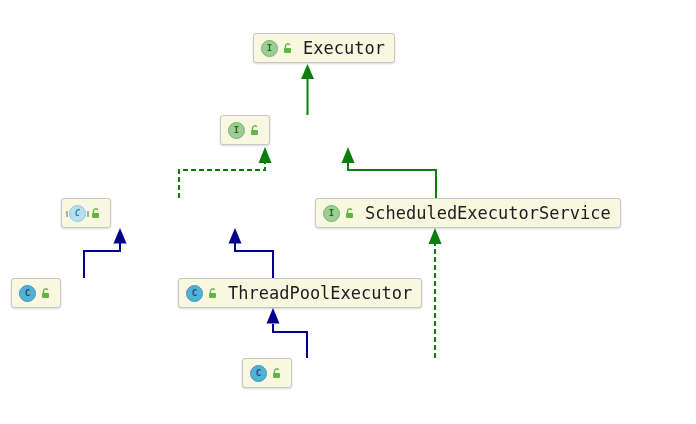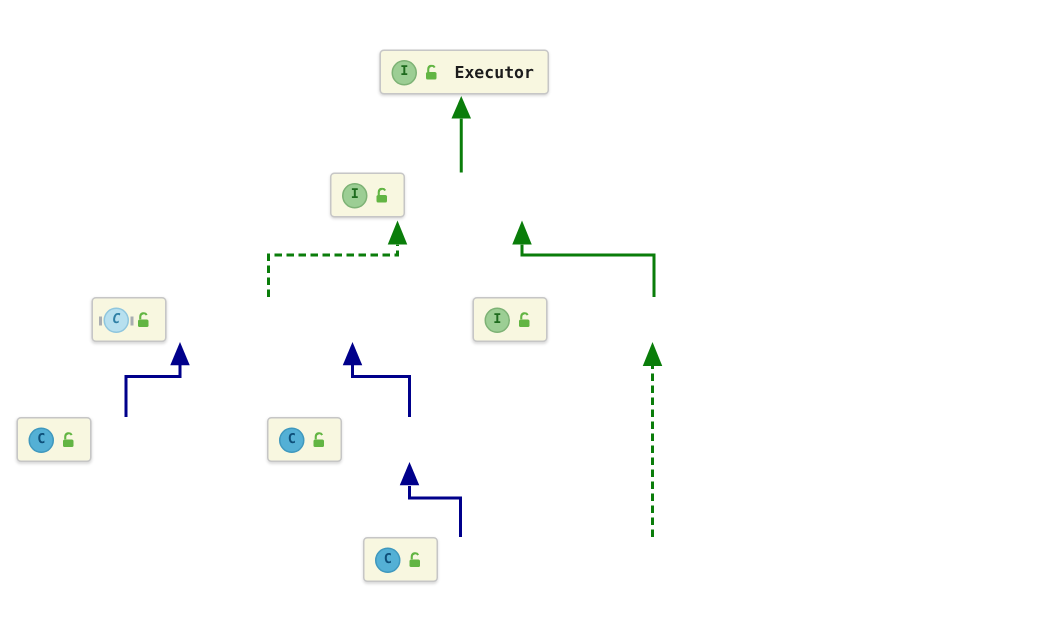--- a/index.html
+++ b/index.html
@@ -60,23 +60,22 @@
   .type-icon.abstract::before { left: -4px; }
   .type-icon.abstract::after  { right: -4px; }
 
   .lock {
     display: inline-flex;
     margin-left: 5px;
     flex: 0 0 auto;
   }
   .label {
     margin-left: 10px;
-    font-size: 11px;
+    font-size: 17px;
     color: #1C1C1C;
-    font-weight: bold;
   }
 </style>
 </head>
 <body>
 
 <div class="canvas">
 
   <svg class="edges" viewBox="0 0 696 424">
 
     <g>
@@ -155,20 +154,21 @@
   <div class="node" style="left:315px; top:198px;">
     <span class="type-icon iface">
         <span>I</span>
       </span>
     <span class="lock">
       <svg width="10" height="11" viewBox="0 0 10 11">
           <path d="M2.5 5 V3.1 a2.3 2.3 0 0 1 4.3 -1.1" fill="none" stroke="#62B543" stroke-width="1.4"></path>
           <rect x="1" y="5" width="7" height="5" rx="1" fill="#62B543"></rect>
         </svg>
     </span>
+    <span class="label">ScheduledExecutorService</span>
   </div>
 
   <div class="node" style="left:11px; top:278px;">
     <span class="type-icon klass">
         <span>C</span>
       </span>
     <span class="lock">
       <svg width="10" height="11" viewBox="0 0 10 11">
           <path d="M2.5 5 V3.1 a2.3 2.3 0 0 1 4.3 -1.1" fill="none" stroke="#62B543" stroke-width="1.4"></path>
           <rect x="1" y="5" width="7" height="5" rx="1" fill="#62B543"></rect>
@@ -179,20 +179,21 @@
   <div class="node" style="left:178px; top:278px;">
     <span class="type-icon klass">
         <span>C</span>
       </span>
     <span class="lock">
       <svg width="10" height="11" viewBox="0 0 10 11">
           <path d="M2.5 5 V3.1 a2.3 2.3 0 0 1 4.3 -1.1" fill="none" stroke="#62B543" stroke-width="1.4"></path>
           <rect x="1" y="5" width="7" height="5" rx="1" fill="#62B543"></rect>
         </svg>
     </span>
+    <span class="label">ThreadPoolExecutor</span>
   </div>
 
   <div class="node" style="left:242px; top:358px;">
     <span class="type-icon klass">
         <span>C</span>
       </span>
     <span class="lock">
       <svg width="10" height="11" viewBox="0 0 10 11">
           <path d="M2.5 5 V3.1 a2.3 2.3 0 0 1 4.3 -1.1" fill="none" stroke="#62B543" stroke-width="1.4"></path>
           <rect x="1" y="5" width="7" height="5" rx="1" fill="#62B543"></rect>

